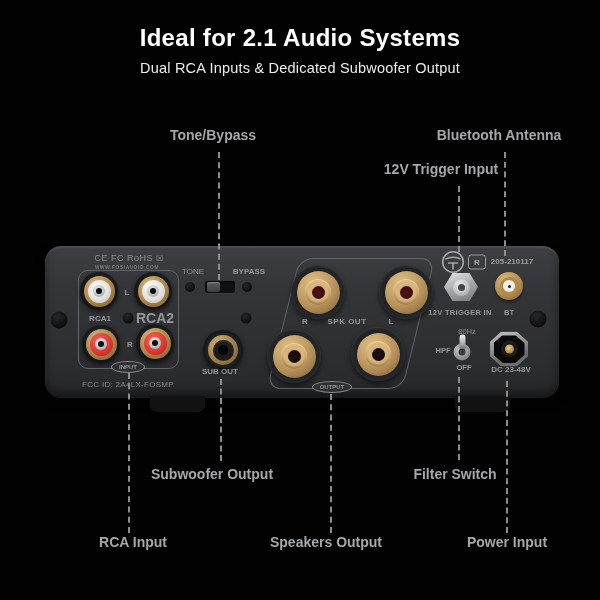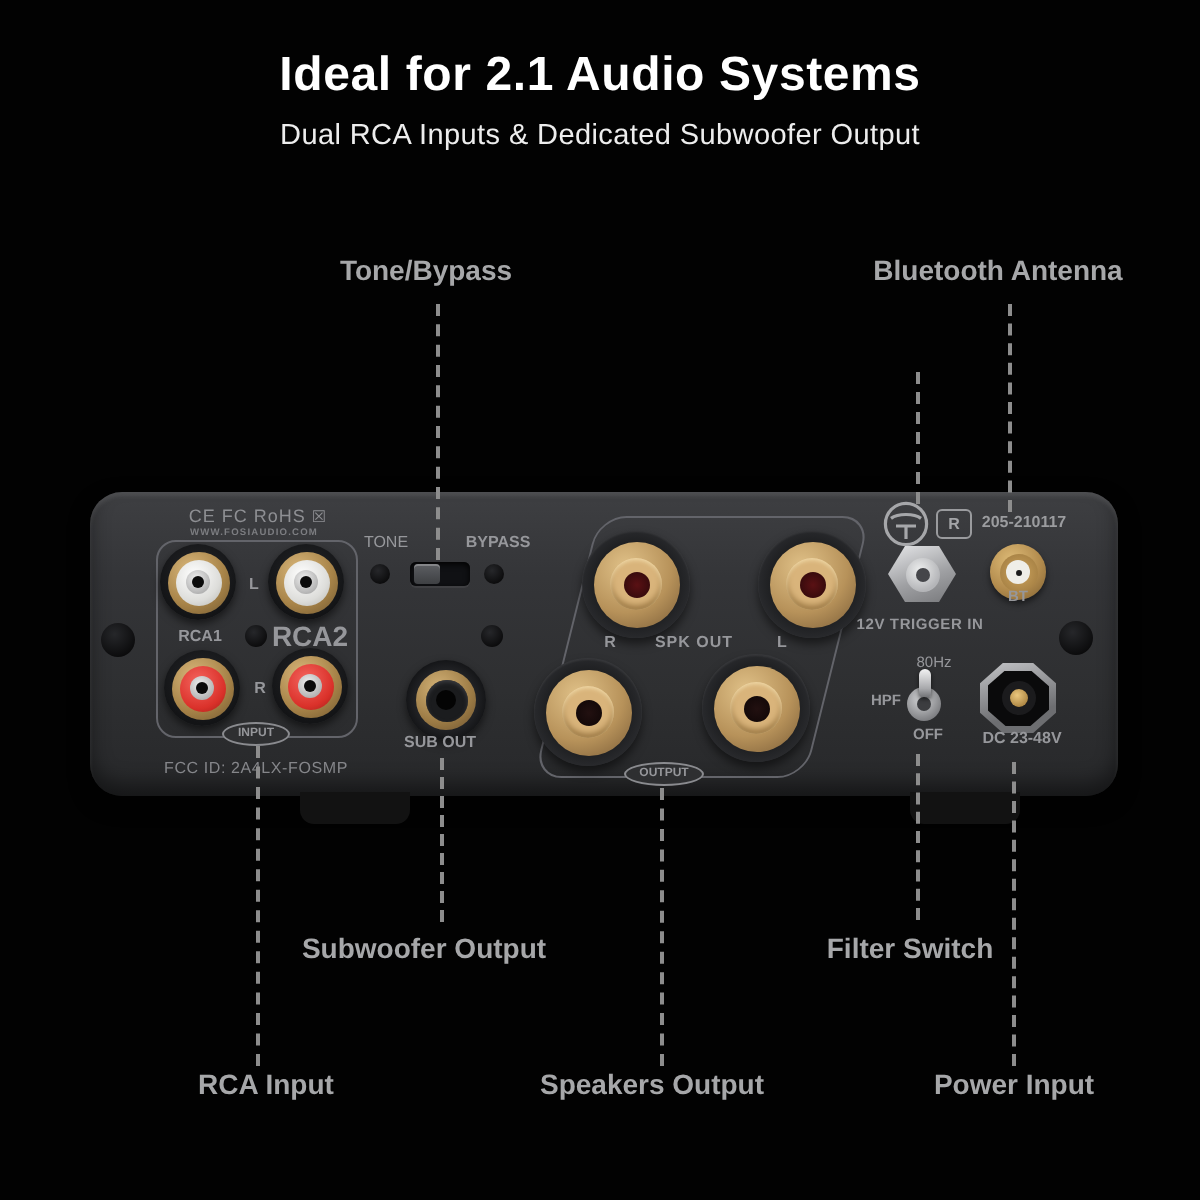--- a/index.html
+++ b/index.html
@@ -84,20 +84,21 @@
 </head>
 <body>
 
 <div class="stage">
 
   <div class="title">Ideal for 2.1 Audio Systems</div>
   <div class="subtitle">Dual RCA Inputs &amp; Dedicated Subwoofer Output</div>
 
   <div class="lbl" style="left:213px;top:124px;">Tone/Bypass</div>
   <div class="lbl" style="left:499px;top:124px;">Bluetooth Antenna</div>
+  <div class="lbl" style="left:441px;top:158px;">12V Trigger Input</div>
   <div class="lbl" style="left:212px;top:463px;">Subwoofer Output</div>
   <div class="lbl" style="left:455px;top:463px;">
     <div>Filter Switch</div>
   </div>
   <div class="lbl" style="left:326px;top:531px;">Speakers Output</div>
   <div class="lbl" style="left:133px;top:531px;">RCA Input</div>
   <div class="lbl" style="left:507px;top:531px;">Power Input</div>
 
   <div class="dash" style="left:218px;top:152px;height:128px;"></div>
   <div class="dash" style="left:504px;top:152px;height:104px;"></div>
@@ -237,21 +238,21 @@
     </div>
     <div class="ptxt" style="left:415px;top:66px;font-size:7.5px;font-weight:bold;letter-spacing:.3px;">12V TRIGGER IN</div>
 
     <div class="bt cc abs" style="left:464px;top:40px;">
       <div class="bi cc">
           <div class="bw cc">
             <div class="bd"></div>
           </div>
         </div>
     </div>
-    <div class="ptxt" style="left:464px;top:52px;font-size:7.5px;font-weight:bold;text-align:right;">BT</div>
+    <div class="ptxt" style="left:464px;top:66px;font-size:7.5px;font-weight:bold;text-align:right;">BT</div>
 
     <div class="ptxt" style="left:422px;top:85px;font-size:7.5px;font-weight:normal;">80Hz</div>
     <div class="ptxt" style="left:398px;top:104px;font-size:7.5px;font-weight:bold;">HPF</div>
     <div class="abs" style="left:417px;top:106px;">
       <div class="tgbase cc" style="position:relative;">
         <div class="tglever"></div>
         <div style="width:7px;height:7px;border-radius:50%;background:#3c3d40;"></div>
       </div>
     </div>
     <div class="ptxt" style="left:419px;top:121px;font-size:7.5px;font-weight:bold;">OFF</div>

